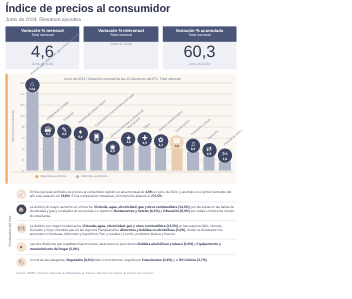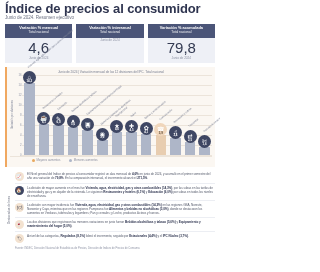--- a/index.html
+++ b/index.html
@@ -7,21 +7,21 @@
   body {
     font-family: "Liberation Sans", sans-serif;
     background:#ffffff;
     color:#3b3f52;
     overflow:hidden;
   }
   .page { position:relative; width:220px; height:272px; padding:4px 5px 0 5px; }
 
   
   .title {
-    font-size:13px; font-weight:bold; color:#2f3550; letter-spacing:-0.1px;
+    font-size:10px; font-weight:bold; color:#2f3550; letter-spacing:-0.1px;
     line-height:9px;
   }
   .subtitle { font-size:4.6px; color:#6d7283; margin-top:1.5px; letter-spacing:-0.05px; }
 
   
   .kpis { display:flex; gap:4px; margin-top:4px; }
   .kpi { flex:1; background:#eef0f6; text-align:center; padding-bottom:2px; }
   .kpi-head {
     background:#4b5578; color:#ffffff; padding:2.5px 1px 3px 1px;
     line-height:4.4px;
@@ -119,21 +119,21 @@
         <span class="l1">Variación % interanual</span>
         <span class="l2">Total nacional</span>
       </div>
       <div class="kpi-foot">Junio de 2024</div>
     </div>
     <div class="kpi">
       <div class="kpi-head">
         <span class="l1">Variación % acumulada</span>
         <span class="l2">Total nacional</span>
       </div>
-      <div class="kpi-val">79,8</div>
+      <div class="kpi-val">60,3</div>
       <div class="kpi-foot">Junio de 2024</div>
     </div>
   </div>
 
   <div class="chart-panel">
     <div class="chart-title">Junio de 2024 | Variación mensual de las 12 divisiones del IPC. Total nacional</div>
     <div class="plot-wrap">
       <div class="yaxis-title">Variación por divisiones</div>
       <div class="ylabels" id="ylabels">
           <span style="top: 0%;">16</span>

